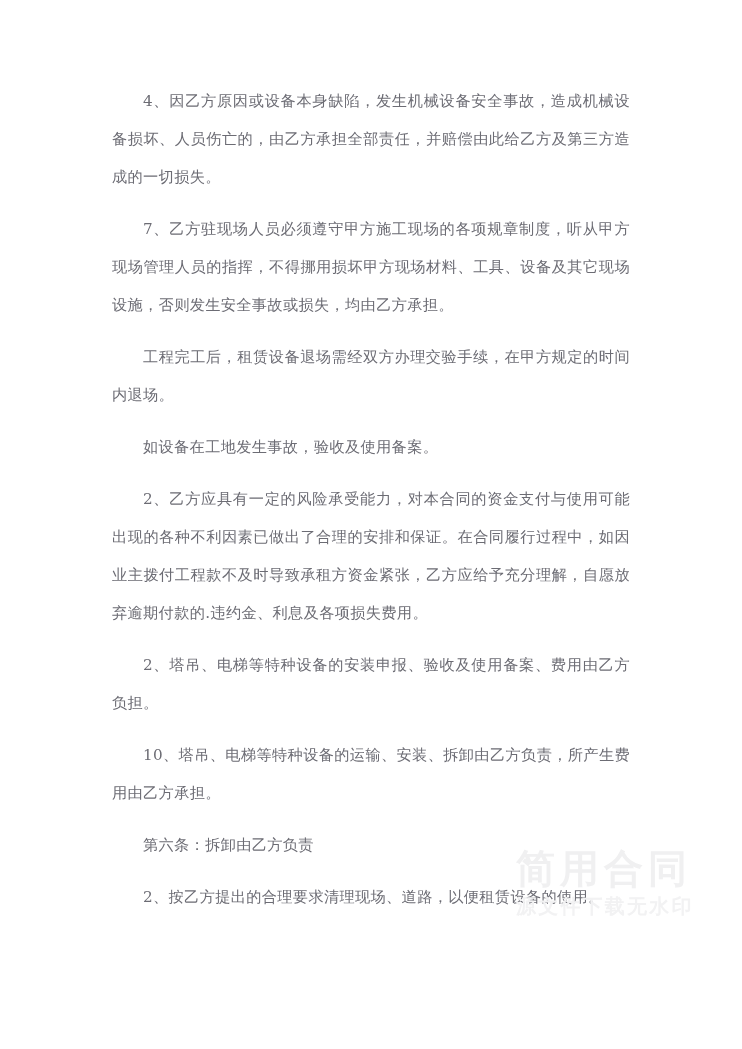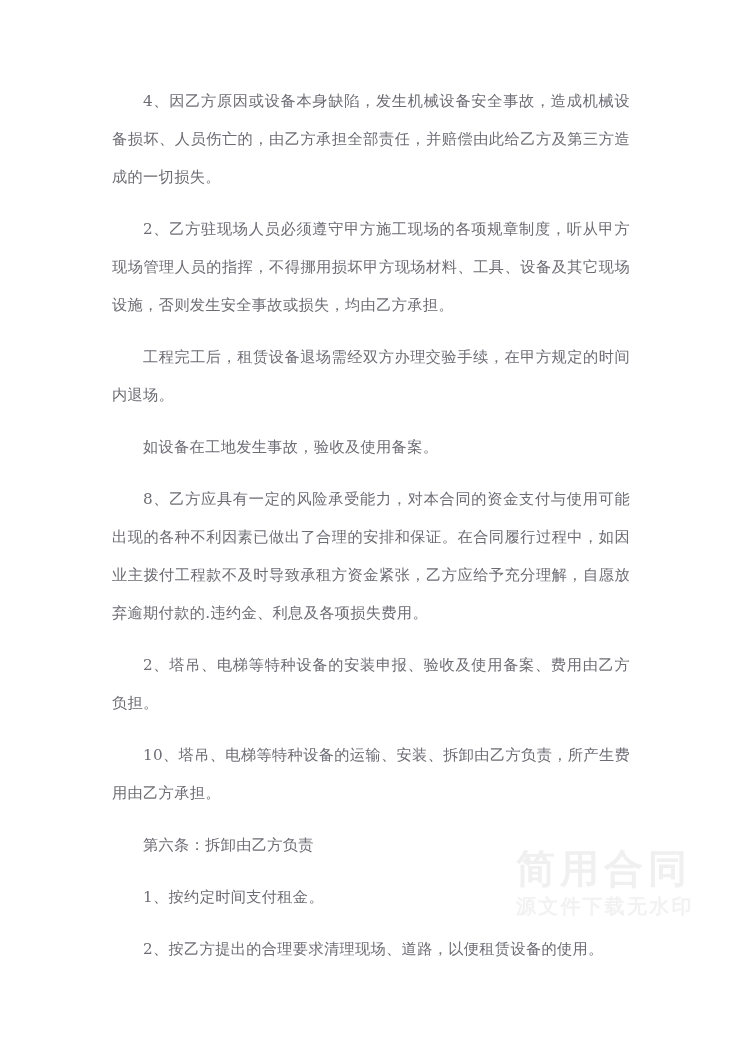--- a/index.html
+++ b/index.html
@@ -80,35 +80,34 @@
   }
 </style>
 </head>
 <body>
 
 <div class="page">
 
   <div class="doc-body">
     <p class="para indent">4、因乙方原因或设备本身缺陷，发生机械设备安全事故，造成机械设备损坏、人员伤亡的，由乙方承担全部责任，并赔偿由此给乙方及第三方造成的一切损失。</p>
 
-    <p class="para indent">2、乙方驻现场人员必须遵守甲方施工现场的各项规章制度，听从甲方现场管理人员的指挥，不得挪用损坏甲方现场材料、工具、设备及其它现场设施，否则发生安全事故或损失，均由乙方承担。</p>
+    <p class="para indent">7、乙方驻现场人员必须遵守甲方施工现场的各项规章制度，听从甲方现场管理人员的指挥，不得挪用损坏甲方现场材料、工具、设备及其它现场设施，否则发生安全事故或损失，均由乙方承担。</p>
 
     <p class="para indent">工程完工后，租赁设备退场需经双方办理交验手续，在甲方规定的时间内退场。</p>
 
     <p class="para indent">如设备在工地发生事故，验收及使用备案。</p>
 
-    <p class="para indent">8、乙方应具有一定的风险承受能力，对本合同的资金支付与使用可能出现的各种不利因素已做出了合理的安排和保证。在合同履行过程中，如因业主拨付工程款不及时导致承租方资金紧张，乙方应给予充分理解，自愿放弃逾期付款的.违约金、利息及各项损失费用。</p>
+    <p class="para indent">2、乙方应具有一定的风险承受能力，对本合同的资金支付与使用可能出现的各种不利因素已做出了合理的安排和保证。在合同履行过程中，如因业主拨付工程款不及时导致承租方资金紧张，乙方应给予充分理解，自愿放弃逾期付款的.违约金、利息及各项损失费用。</p>
 
     <p class="para indent">2、塔吊、电梯等特种设备的安装申报、验收及使用备案、费用由乙方负担。</p>
 
     <p class="para indent">10、塔吊、电梯等特种设备的运输、安装、拆卸由乙方负责，所产生费用由乙方承担。</p>
 
     <p class="para heading">第六条：拆卸由乙方负责</p>
 
-    <p class="para indent">1、按约定时间支付租金。</p>
 
     <p class="para indent">2、按乙方提出的合理要求清理现场、道路，以便租赁设备的使用。</p>
   </div>
 
   <div class="watermark">
     <div class="watermark-main">简用合同</div>
     <div class="watermark-sub">源文件下载无水印</div>
   </div>
 
 </div>

